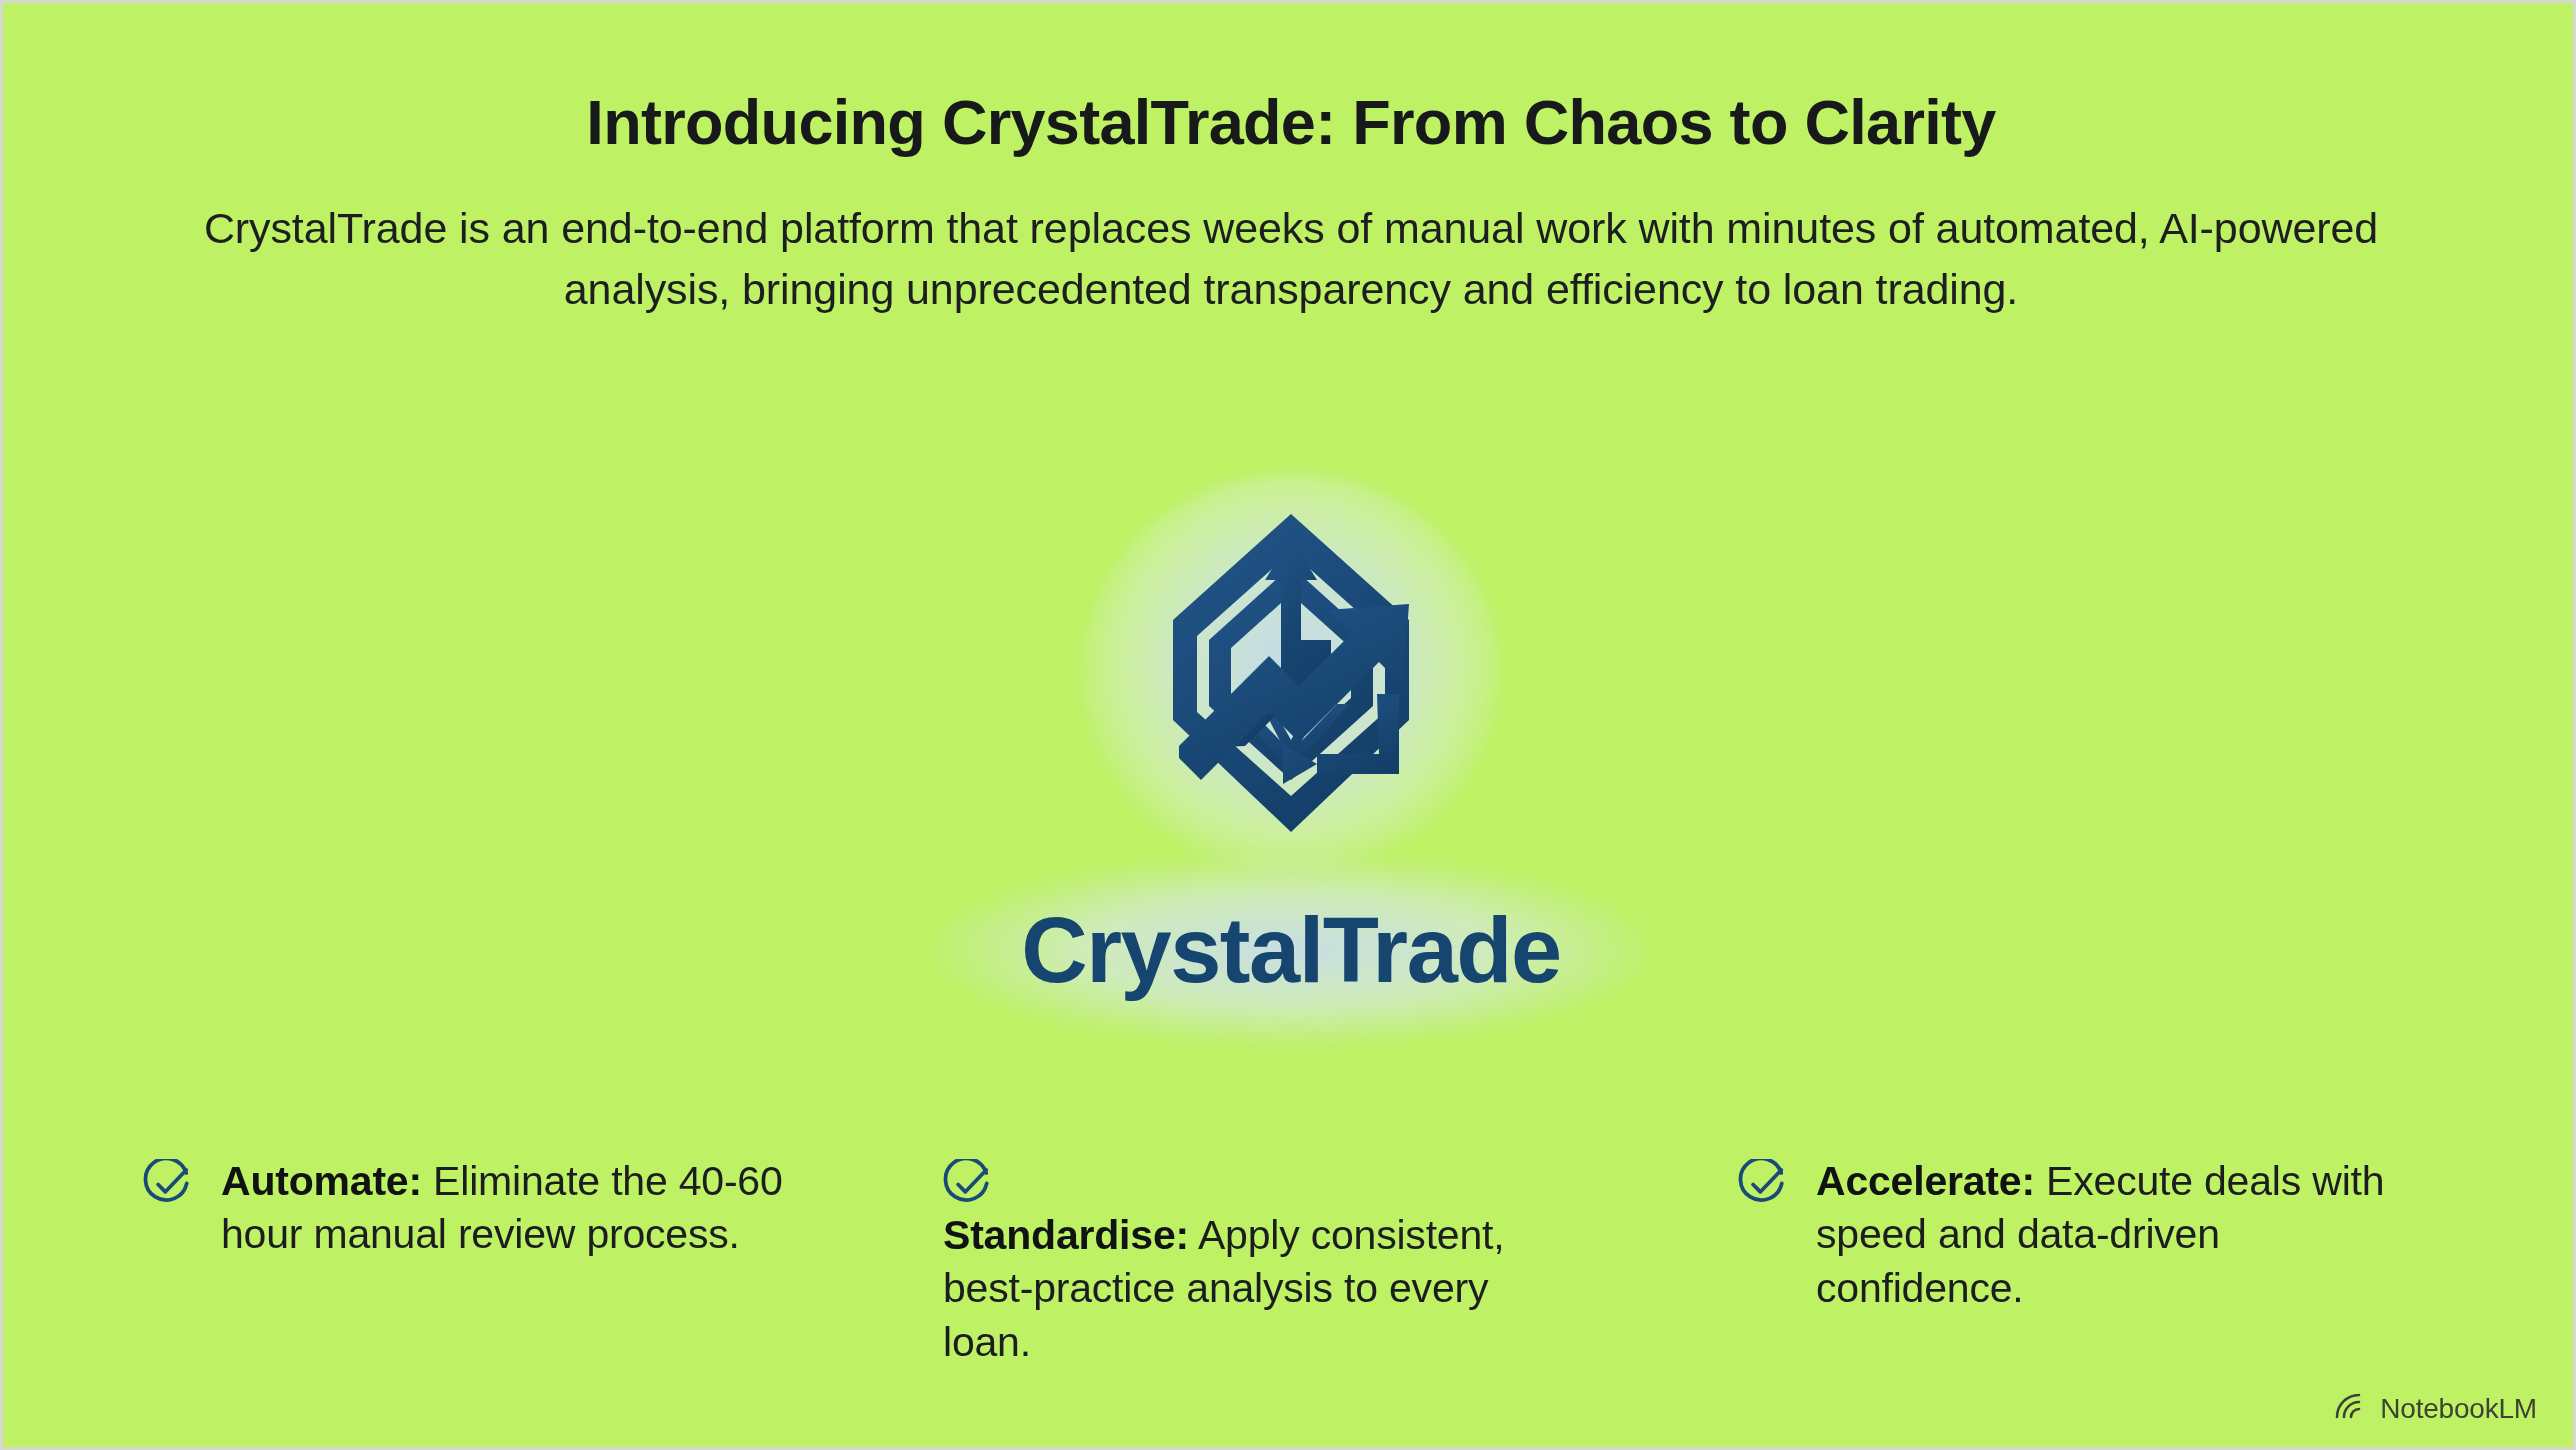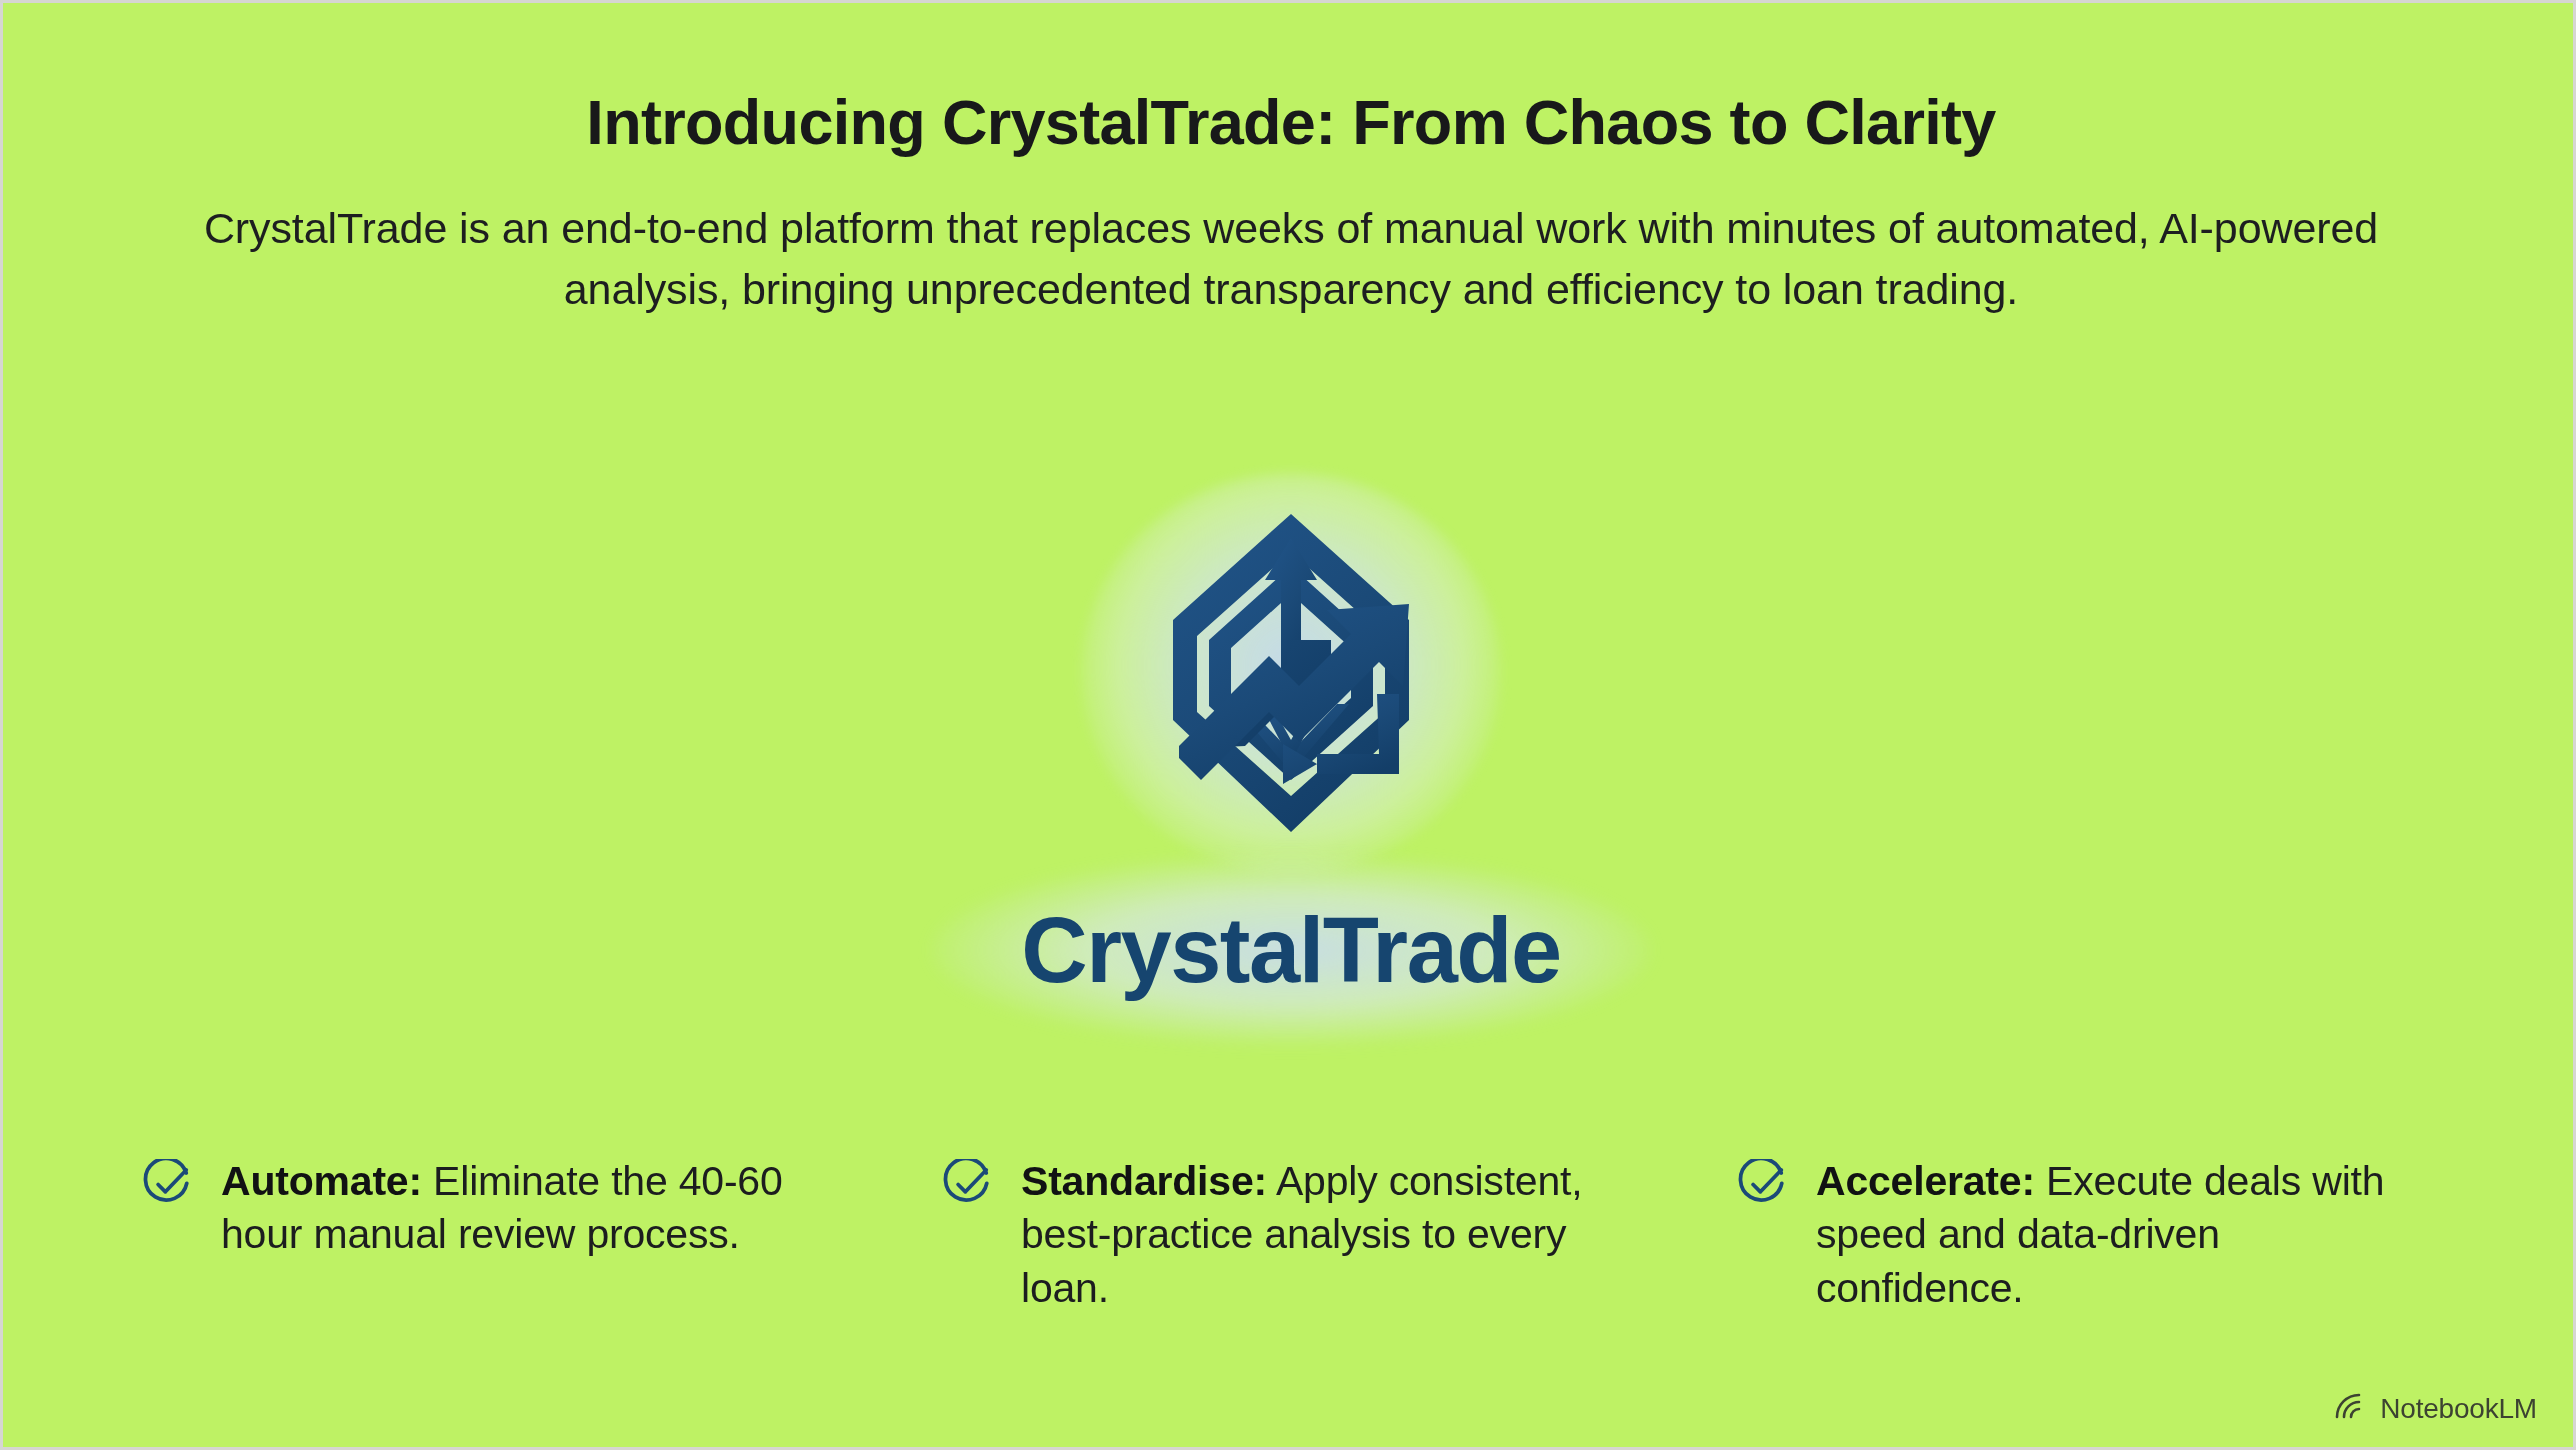--- a/index.html
+++ b/index.html
@@ -145,21 +145,21 @@
     display: flex;
     align-items: flex-start;
   }
 
   .bullet-col {
     display: flex;
     align-items: flex-start;
   }
 
   .bullet-col.col-0 { width: 800px; }
-  .bullet-col.col-1 { width: 795px; }
+  .bullet-col.col-1 { width: 795px; flex-direction: column; }
   .bullet-col.col-2 { width: 705px; }
 
   .check-icon {
     flex: 0 0 auto;
     width: 50px;
     height: 50px;
     margin-top: 4px;
     margin-right: 28px;
   }
 

